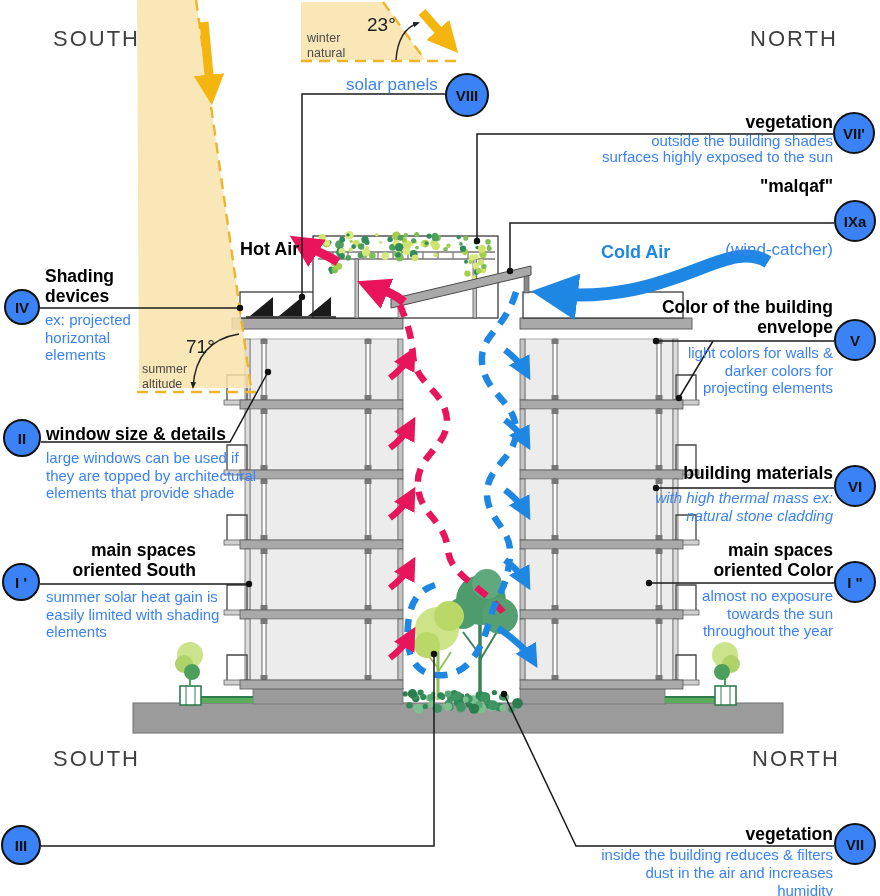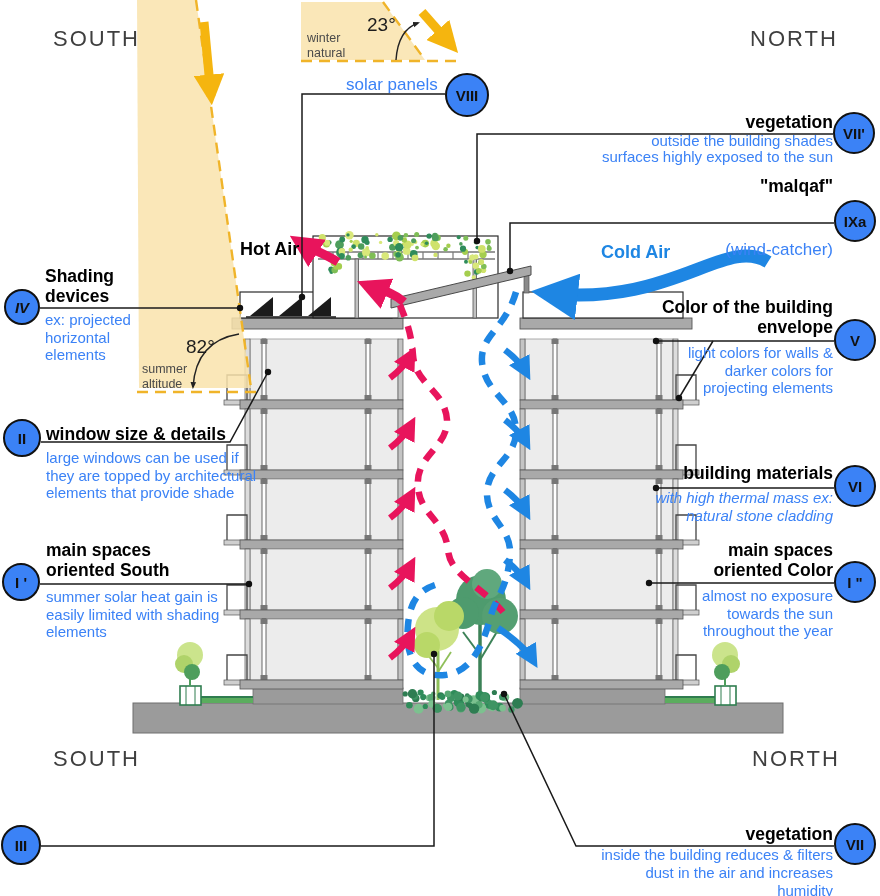--- a/index.html
+++ b/index.html
@@ -402,21 +402,21 @@
 </svg>
 
   <div class="compass" style="left:53px;top:26px;">SOUTH</div>
   <div class="compass" style="left:750px;top:26px;">NORTH</div>
   <div class="compass" style="left:53px;top:746px;">SOUTH</div>
   <div class="compass" style="left:752px;top:746px;">NORTH</div>
 
   <div class="small" style="left:307px;top:31px;width:60px;">winter natural</div>
   <div class="angle" style="left:367px;top:14px;">23°</div>
   <div class="small" style="left:142px;top:362px;width:62px;">summer altitude</div>
-  <div class="angle" style="left:186px;top:336px;">82°</div>
+  <div class="angle" style="left:186px;top:336px;">71°</div>
 
   <div class="air" style="left:240px;top:239px;color:#000000;">Hot Air</div>
   <div class="air" style="left:601px;top:242px;color:#1E86E3;">Cold Air</div>
 
   <div class="lbl" style="left:346px;top:76px;font-size:17px;">solar panels</div>
 
   <div class="lbl title right" style="left:633px;top:112px;width:200px;">vegetation</div>
   <div class="lbl right" style="left:595px;top:133px;width:238px;line-height:16px;">outside  the building shades surfaces highly exposed to the sun</div>
 
   <div class="lbl title right" style="left:633px;top:176px;width:200px;">"malqaf"</div>
@@ -427,31 +427,31 @@
 
   <div class="lbl title right" style="left:633px;top:297px;width:200px;">Color of the building envelope</div>
   <div class="lbl right" style="left:668px;top:344px;width:165px;">light colors for walls &amp; darker colors for projecting elements</div>
 
   <div class="lbl title" style="left:46px;top:424px;width:230px;">window size &amp; details</div>
   <div class="lbl" style="left:46px;top:449px;width:215px;">large windows can be used if they are topped by architectural elements that provide shade</div>
 
   <div class="lbl title right" style="left:633px;top:463px;width:200px;">building materials</div>
   <div class="lbl right" style="left:623px;top:489px;width:210px;font-style:italic;">with high thermal mass ex: natural stone cladding</div>
 
-  <div class="lbl title" style="left:46px;top:540px;width:150px;">main spaces oriented South</div>
+  <div class="lbl title" style="left:46px;top:540px;width:150px;text-align:right;">main spaces oriented South</div>
   <div class="lbl" style="left:46px;top:588px;width:205px;">summer solar heat gain is easily limited  with shading elements</div>
 
   <div class="lbl title right" style="left:683px;top:540px;width:150px;">main spaces oriented Color</div>
   <div class="lbl right" style="left:663px;top:587px;width:170px;">almost no exposure towards the sun throughout the year</div>
 
 
   <div class="lbl title right" style="left:633px;top:824px;width:200px;">vegetation</div>
   <div class="lbl right" style="left:593px;top:846px;width:240px;line-height:18px;">inside  the building reduces &amp; filters dust in the air and  increases humidity</div>
 
-  <div class="num" style="left:4px;top:289px;width:36px;height:36px;font-style:italic;">IV</div>
+  <div class="num" style="left:4px;top:289px;width:36px;height:36px;">IV</div>
   <div class="num" style="left:3px;top:419px;width:38px;height:38px;">II</div>
   <div class="num" style="left:2px;top:563px;width:38px;height:38px;">I '</div>
   <div class="num" style="left:1px;top:825px;width:40px;height:40px;">III</div>
   <div class="num" style="left:445px;top:73px;width:44px;height:44px;">VIII</div>
   <div class="num" style="left:833px;top:112px;width:42px;height:42px;">VII'</div>
   <div class="num" style="left:834px;top:200px;width:42px;height:42px;">IXa</div>
   <div class="num" style="left:834px;top:319px;width:42px;height:42px;">V</div>
   <div class="num" style="left:834px;top:465px;width:42px;height:42px;">VI</div>
   <div class="num" style="left:834px;top:561px;width:42px;height:42px;">I "</div>
   <div class="num" style="left:834px;top:823px;width:42px;height:42px;">VII</div>

